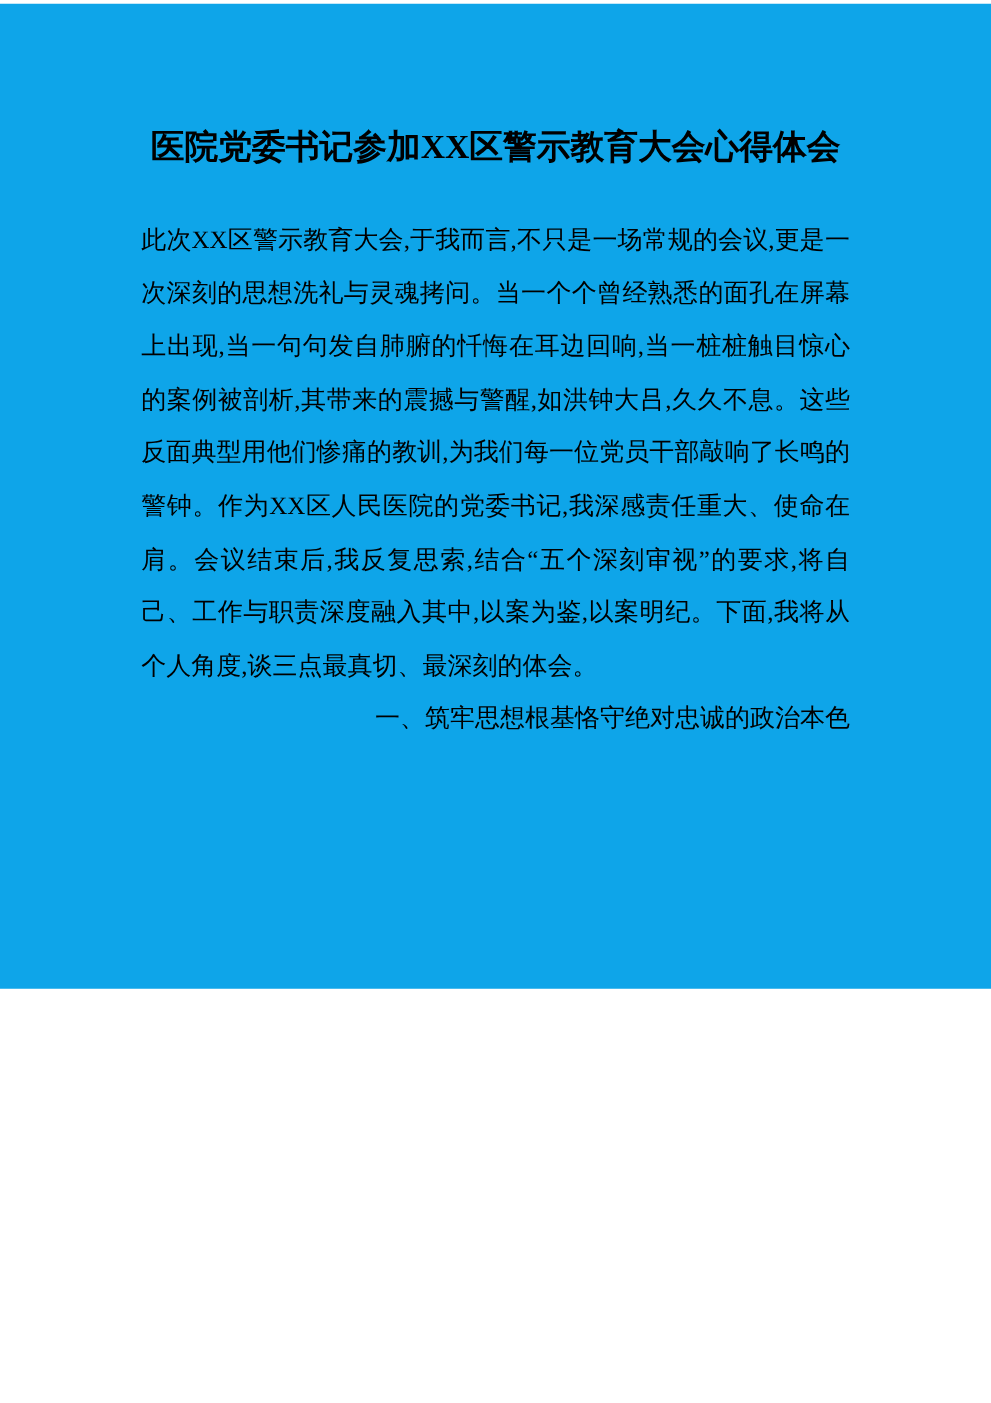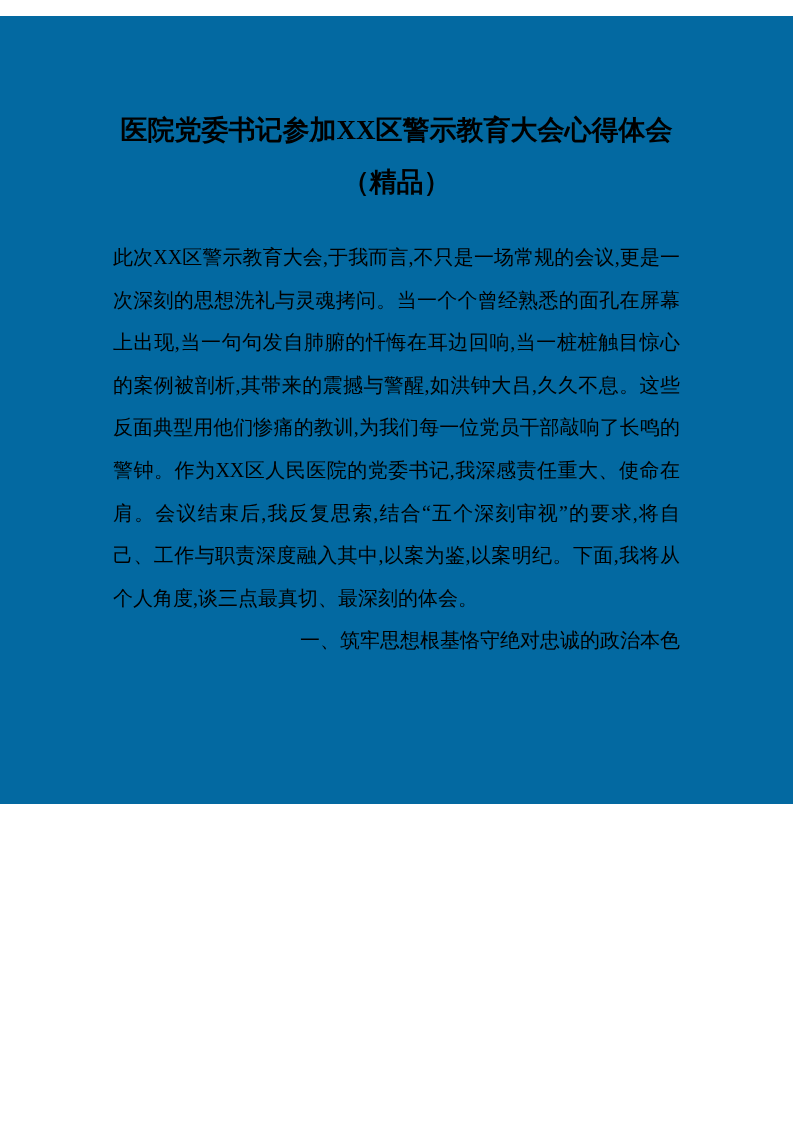--- a/index.html
+++ b/index.html
@@ -4,22 +4,22 @@
 <style>
   html, body {
     margin: 0;
     padding: 0;
     background: #ffffff;
   }
   .page {
     position: relative;
     width: 793px;
     height: 788px;
-    margin: 16px auto;
-    background: #0369a1;
+    margin: 3px auto;
+    background: #0ea5e9;
     box-sizing: border-box;
     padding: 88px 113px 0 113px;
     overflow: hidden;
     color: #000000;
   }
   .doc-title {
     margin: 0 0 28px 0;
     font-family: "Liberation Serif", "DejaVu Serif", serif;
     font-weight: bold;
     font-size: 27px;
@@ -47,20 +47,19 @@
   .section-heading {
     text-align: right;
   }
 </style>
 </head>
 <body>
 
 <div class="page">
   <h1 class="doc-title">
     <span class="title-line">医院党委书记参加XX区警示教育大会心得体会</span>
-    <span class="title-line">（精品）</span>
   </h1>
 
   <p class="body-para">此次XX区警示教育大会,于我而言,不只是一场常规的会议,更是一次深刻的思想洗礼与灵魂拷问。当一个个曾经熟悉的面孔在屏幕上出现,当一句句发自肺腑的忏悔在耳边回响,当一桩桩触目惊心的案例被剖析,其带来的震撼与警醒,如洪钟大吕,久久不息。这些反面典型用他们惨痛的教训,为我们每一位党员干部敲响了长鸣的警钟。作为XX区人民医院的党委书记,我深感责任重大、使命在肩。会议结束后,我反复思索,结合“五个深刻审视”的要求,将自己、工作与职责深度融入其中,以案为鉴,以案明纪。下面,我将从个人角度,谈三点最真切、最深刻的体会。</p>
 
   <h2 class="section-heading">一、筑牢思想根基恪守绝对忠诚的政治本色</h2>
 
 </div>
 
 </body></html>

